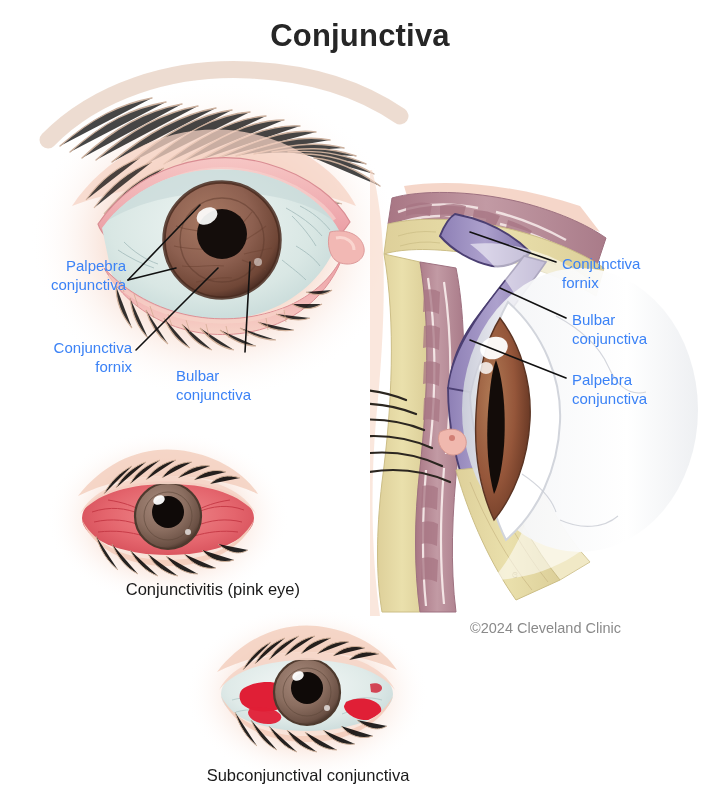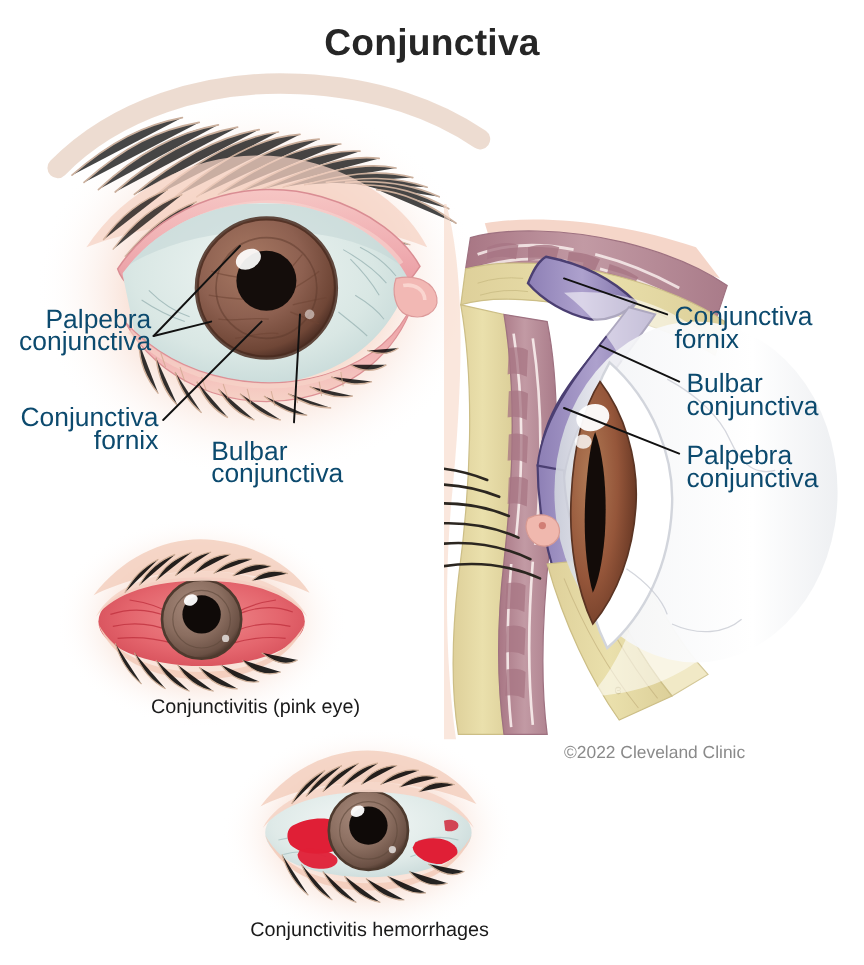--- a/index.html
+++ b/index.html
@@ -10,21 +10,21 @@
     background:#ffffff;color:#1c1c1c;
   }
   #stage{position:absolute;left:0;top:0;width:720px;height:804px;}
   svg.layer{position:absolute;left:0;top:0;width:720px;height:804px;overflow:visible;}
 
   .title{
     position:absolute;left:0;top:18px;width:720px;text-align:center;
     font-size:31px;font-weight:700;letter-spacing:.2px;color:#262626;
   }
   .lbl{
-    position:absolute;font-size:22px;line-height:19px;color:#0c4a6e;
+    position:absolute;font-size:15px;line-height:19px;color:#3b82f6;
     white-space:pre;
   }
   .lbl.r{text-align:right;}
   .caption{
     position:absolute;font-size:16.5px;line-height:19px;color:#1a1a1a;
     text-align:center;white-space:pre;
   }
   .copyright{
     position:absolute;font-size:14.5px;color:#8a8a8a;white-space:pre;
   }
@@ -480,17 +480,17 @@
 fornix</div>
 
   <div class="lbl" style="left:572px;top:310px;width:148px;">Bulbar
 conjunctiva</div>
 
   <div class="lbl" style="left:572px;top:370px;width:148px;">Palpebra
 conjunctiva</div>
 
   <div class="caption" style="left:38px;top:580px;width:262px;text-align:right;">Conjunctivitis (pink eye)</div>
 
-  <div class="caption" style="left:177px;top:766px;width:262px;">Conjunctivitis hemorrhages</div>
-
-  <div class="copyright" style="left:470px;top:620px;">©2022 Cleveland Clinic</div>
+  <div class="caption" style="left:177px;top:766px;width:262px;">Subconjunctival conjunctiva</div>
+
+  <div class="copyright" style="left:470px;top:620px;">©2024 Cleveland Clinic</div>
 
 </div>
 
 </body></html>

